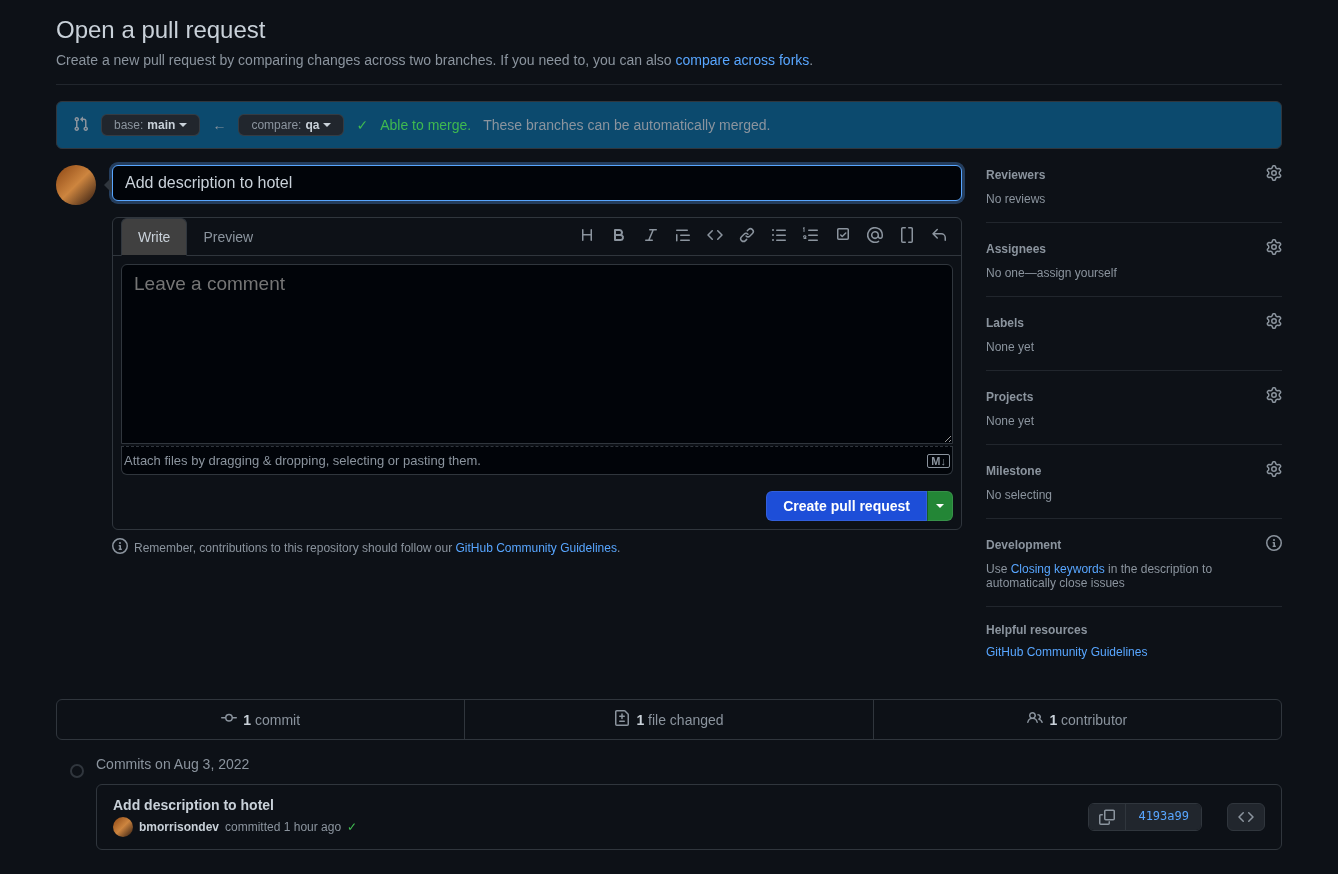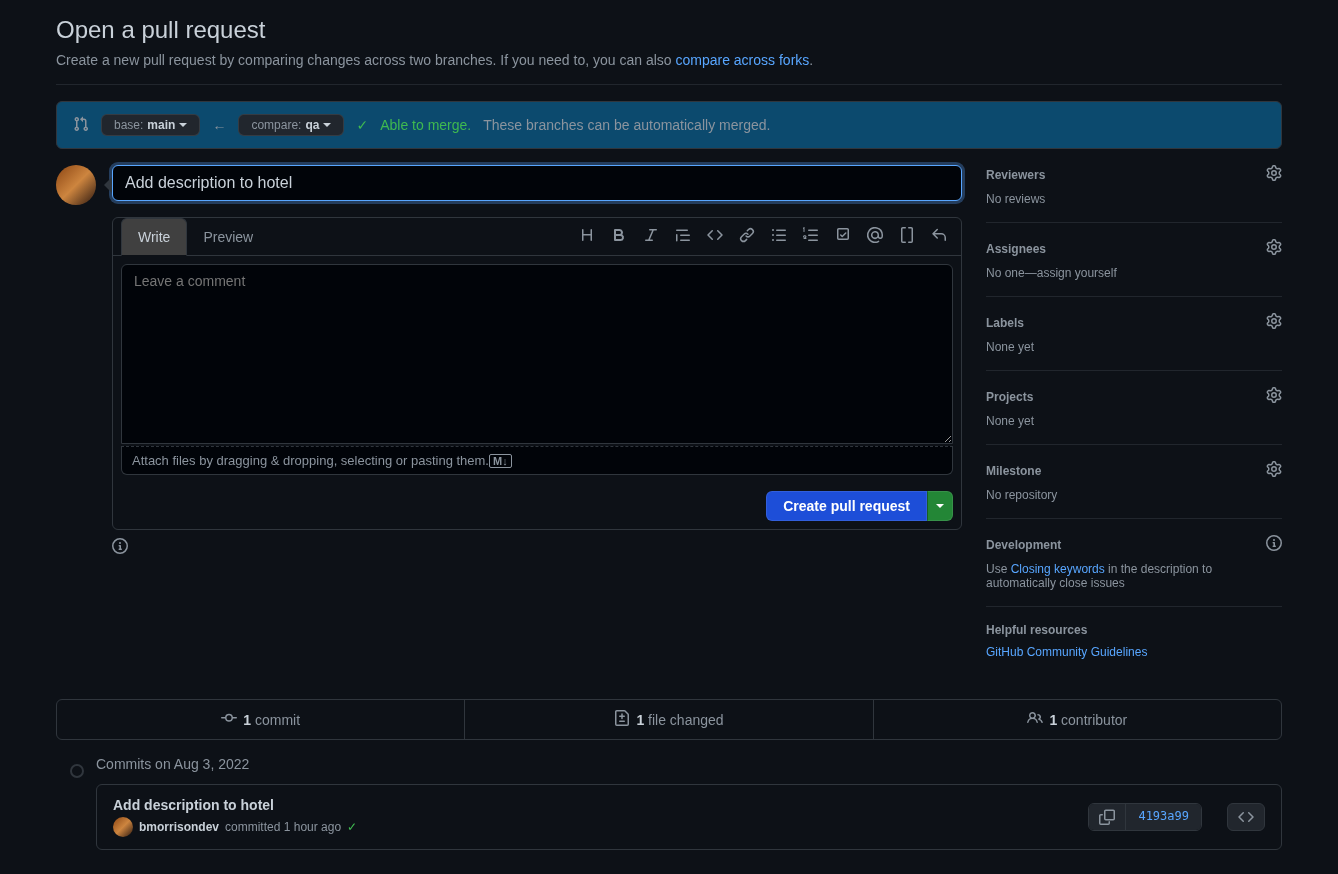--- a/index.html
+++ b/index.html
@@ -76,31 +76,32 @@
     .comment-textarea {
       width: 100%;
       min-height: 180px;
       background: #010409;
       border: 1px solid #30363d;
       border-radius: 6px 6px 0 0;
       padding: 8px 12px;
       color: #c9d1d9;
       resize: vertical;
       font-family: inherit;
-      font-size: 14px;
+      font-size: 19px;
     }
     .attach-bar {
       background: #010409;
       border: 1px solid #30363d;
       border-top: 1px dashed #30363d;
       border-radius: 0 0 6px 6px;
-      padding: 6px 10px;
+      padding: 6px 2px;
       color: #8b949e;
       font-size: 13px;
       display: flex;
+      justify-content: space-between;
       align-items: center;
       margin-top: -1px;
     }
     .create-btn-group { display: flex; justify-content: flex-end; padding: 8px; gap: 0; }
     .create-btn { background: #1d4ed8; color: #fff; border: 1px solid rgba(240,246,252,0.1); border-radius: 6px 0 0 6px; padding: 6px 16px; font-weight: 600; font-size: 14px; cursor: pointer; }
     .create-btn-dropdown { background: #238636; border: 1px solid rgba(240,246,252,0.1); border-left: 1px solid rgba(0,0,0,0.3); border-radius: 0 6px 6px 0; padding: 6px 8px; cursor: pointer; display: flex; align-items: center; }
     .guidelines-note { color: #8b949e; font-size: 12px; margin-top: 8px; display: flex; align-items: center; gap: 6px; }
     .sidebar { width: 296px; }
     .sidebar-section { border-bottom: 1px solid #21262d; padding: 16px 0; }
     .sidebar-section:first-child { padding-top: 0; }
@@ -222,20 +223,23 @@
           <button class="create-btn-dropdown">
             <span class="caret" style="border-top-color:#fff;"></span>
           </button>
         </div>
       </div>
       
       <div class="guidelines-note">
         <span><svg width="16" height="16" viewBox="0 0 16 16">
               <path d="M0 8a8 8 0 1 1 16 0A8 8 0 0 1 0 8Zm8-6.5a6.5 6.5 0 1 0 0 13 6.5 6.5 0 0 0 0-13ZM6.5 7.75A.75.75 0 0 1 7.25 7h1a.75.75 0 0 1 .75.75v2.75h.25a.75.75 0 0 1 0 1.5h-2a.75.75 0 0 1 0-1.5h.25v-2h-.25a.75.75 0 0 1-.75-.75ZM8 6a1 1 0 1 1 0-2 1 1 0 0 1 0 2Z"></path>
             </svg></span>
+        <span>
+          <span>Remember, contributions to this repository should follow our </span><a class="link">GitHub Community Guidelines</a><span>.</span>
+        </span>
       </div>
     </div>
   </div>
 
   <div class="sidebar">
     <div class="sidebar-section">
       <div class="sidebar-header">
         <span>Reviewers</span>
         <span class="gear"><svg width="16" height="16" viewBox="0 0 16 16">
               <path d="M8 0a8.2 8.2 0 0 1 .701.031C9.444.095 9.99.645 10.16 1.29l.288 1.107c.018.066.079.158.212.224.231.114.454.243.668.386.123.082.233.09.299.071l1.103-.303c.644-.176 1.392.021 1.82.63.27.385.506.792.704 1.218.315.675.111 1.422-.364 1.891l-.814.806c-.049.048-.098.147-.088.294.016.257.016.515 0 .772-.01.147.038.246.088.294l.814.806c.475.469.679 1.216.364 1.891a7.977 7.977 0 0 1-.704 1.217c-.428.61-1.176.807-1.82.63l-1.102-.302c-.067-.019-.177-.011-.3.071a5.909 5.909 0 0 1-.668.386c-.133.066-.194.158-.211.224l-.29 1.106c-.168.646-.715 1.196-1.458 1.26a8.006 8.006 0 0 1-1.402 0c-.743-.064-1.289-.614-1.458-1.26l-.289-1.106c-.018-.066-.079-.158-.212-.224a5.738 5.738 0 0 1-.668-.386c-.123-.082-.233-.09-.299-.071l-1.103.303c-.644.176-1.392-.021-1.82-.63a8.12 8.12 0 0 1-.704-1.218c-.315-.675-.111-1.422.363-1.891l.815-.806c.05-.048.098-.147.088-.294a6.214 6.214 0 0 1 0-.772c.01-.147-.038-.246-.088-.294l-.815-.806C.635 6.045.431 5.298.746 4.623a7.92 7.92 0 0 1 .704-1.217c.428-.61 1.176-.807 1.82-.63l1.102.302c.067.019.177.011.3-.071.214-.143.437-.272.668-.386.133-.066.194-.158.211-.224l.29-1.106C6.009.645 6.556.095 7.299.03 7.53.01 7.764 0 8 0Zm-.571 1.525c-.036.003-.108.036-.137.146l-.289 1.105c-.147.561-.549.967-.998 1.189-.173.086-.34.183-.5.29-.417.278-.97.423-1.529.27l-1.103-.303c-.109-.03-.175.016-.195.045-.22.312-.412.644-.573.99-.014.031-.021.11.059.19l.815.806c.411.406.562.957.53 1.456a4.709 4.709 0 0 0 0 .582c.032.499-.119 1.05-.53 1.456l-.815.806c-.081.08-.073.159-.059.19.162.346.353.677.573.989.02.03.085.076.195.046l1.102-.303c.56-.153 1.113-.008 1.53.27.161.107.328.204.501.29.447.222.85.629.997 1.189l.289 1.105c.029.109.101.143.137.146a6.6 6.6 0 0 0 1.142 0c.036-.003.108-.036.137-.146l.289-1.105c.147-.561.549-.967.998-1.189.173-.086.34-.183.5-.29.417-.278.97-.423 1.529-.27l1.103.303c.109.029.175-.016.195-.045.22-.313.411-.644.573-.99.014-.031.021-.11-.059-.19l-.815-.806c-.411-.406-.562-.957-.53-1.456a4.709 4.709 0 0 0 0-.582c-.032-.499.119-1.05.53-1.456l.815-.806c.081-.08.073-.159.059-.19a6.464 6.464 0 0 0-.573-.989c-.02-.03-.085-.076-.195-.046l-1.102.303c-.56.153-1.113.008-1.53-.27a4.44 4.44 0 0 0-.501-.29c-.447-.222-.85-.629-.997-1.189l-.289-1.105c-.029-.11-.101-.143-.137-.146a6.6 6.6 0 0 0-1.142 0ZM11 8a3 3 0 1 1-6 0 3 3 0 0 1 6 0ZM9.5 8a1.5 1.5 0 1 0-3.001.001A1.5 1.5 0 0 0 9.5 8Z"></path>
@@ -272,21 +276,21 @@
       </div>
       <div class="sidebar-body">None yet</div>
     </div>
     <div class="sidebar-section">
       <div class="sidebar-header">
         <span>Milestone</span>
         <span class="gear"><svg width="16" height="16" viewBox="0 0 16 16">
               <path d="M8 0a8.2 8.2 0 0 1 .701.031C9.444.095 9.99.645 10.16 1.29l.288 1.107c.018.066.079.158.212.224.231.114.454.243.668.386.123.082.233.09.299.071l1.103-.303c.644-.176 1.392.021 1.82.63.27.385.506.792.704 1.218.315.675.111 1.422-.364 1.891l-.814.806c-.049.048-.098.147-.088.294.016.257.016.515 0 .772-.01.147.038.246.088.294l.814.806c.475.469.679 1.216.364 1.891a7.977 7.977 0 0 1-.704 1.217c-.428.61-1.176.807-1.82.63l-1.102-.302c-.067-.019-.177-.011-.3.071a5.909 5.909 0 0 1-.668.386c-.133.066-.194.158-.211.224l-.29 1.106c-.168.646-.715 1.196-1.458 1.26a8.006 8.006 0 0 1-1.402 0c-.743-.064-1.289-.614-1.458-1.26l-.289-1.106c-.018-.066-.079-.158-.212-.224a5.738 5.738 0 0 1-.668-.386c-.123-.082-.233-.09-.299-.071l-1.103.303c-.644.176-1.392-.021-1.82-.63a8.12 8.12 0 0 1-.704-1.218c-.315-.675-.111-1.422.363-1.891l.815-.806c.05-.048.098-.147.088-.294a6.214 6.214 0 0 1 0-.772c.01-.147-.038-.246-.088-.294l-.815-.806C.635 6.045.431 5.298.746 4.623a7.92 7.92 0 0 1 .704-1.217c.428-.61 1.176-.807 1.82-.63l1.102.302c.067.019.177.011.3-.071.214-.143.437-.272.668-.386.133-.066.194-.158.211-.224l.29-1.106C6.009.645 6.556.095 7.299.03 7.53.01 7.764 0 8 0Zm-.571 1.525c-.036.003-.108.036-.137.146l-.289 1.105c-.147.561-.549.967-.998 1.189-.173.086-.34.183-.5.29-.417.278-.97.423-1.529.27l-1.103-.303c-.109-.03-.175.016-.195.045-.22.312-.412.644-.573.99-.014.031-.021.11.059.19l.815.806c.411.406.562.957.53 1.456a4.709 4.709 0 0 0 0 .582c.032.499-.119 1.05-.53 1.456l-.815.806c-.081.08-.073.159-.059.19.162.346.353.677.573.989.02.03.085.076.195.046l1.102-.303c.56-.153 1.113-.008 1.53.27.161.107.328.204.501.29.447.222.85.629.997 1.189l.289 1.105c.029.109.101.143.137.146a6.6 6.6 0 0 0 1.142 0c.036-.003.108-.036.137-.146l.289-1.105c.147-.561.549-.967.998-1.189.173-.086.34-.183.5-.29.417-.278.97-.423 1.529-.27l1.103.303c.109.029.175-.016.195-.045.22-.313.411-.644.573-.99.014-.031.021-.11-.059-.19l-.815-.806c-.411-.406-.562-.957-.53-1.456a4.709 4.709 0 0 0 0-.582c-.032-.499.119-1.05.53-1.456l.815-.806c.081-.08.073-.159.059-.19a6.464 6.464 0 0 0-.573-.989c-.02-.03-.085-.076-.195-.046l-1.102.303c-.56.153-1.113.008-1.53-.27a4.44 4.44 0 0 0-.501-.29c-.447-.222-.85-.629-.997-1.189l-.289-1.105c-.029-.11-.101-.143-.137-.146a6.6 6.6 0 0 0-1.142 0ZM11 8a3 3 0 1 1-6 0 3 3 0 0 1 6 0ZM9.5 8a1.5 1.5 0 1 0-3.001.001A1.5 1.5 0 0 0 9.5 8Z"></path>
             </svg></span>
       </div>
-      <div class="sidebar-body">No repository</div>
+      <div class="sidebar-body">No selecting</div>
     </div>
     <div class="sidebar-section">
       <div class="sidebar-header">
         <span>Development</span>
         <span class="gear"><svg width="16" height="16" viewBox="0 0 16 16">
               <path d="M0 8a8 8 0 1 1 16 0A8 8 0 0 1 0 8Zm8-6.5a6.5 6.5 0 1 0 0 13 6.5 6.5 0 0 0 0-13ZM6.5 7.75A.75.75 0 0 1 7.25 7h1a.75.75 0 0 1 .75.75v2.75h.25a.75.75 0 0 1 0 1.5h-2a.75.75 0 0 1 0-1.5h.25v-2h-.25a.75.75 0 0 1-.75-.75ZM8 6a1 1 0 1 1 0-2 1 1 0 0 1 0 2Z"></path>
             </svg></span>
       </div>
       <div class="sidebar-body">
         <span>Use </span><a class="link">Closing keywords</a><span> in the description to automatically close issues</span>

